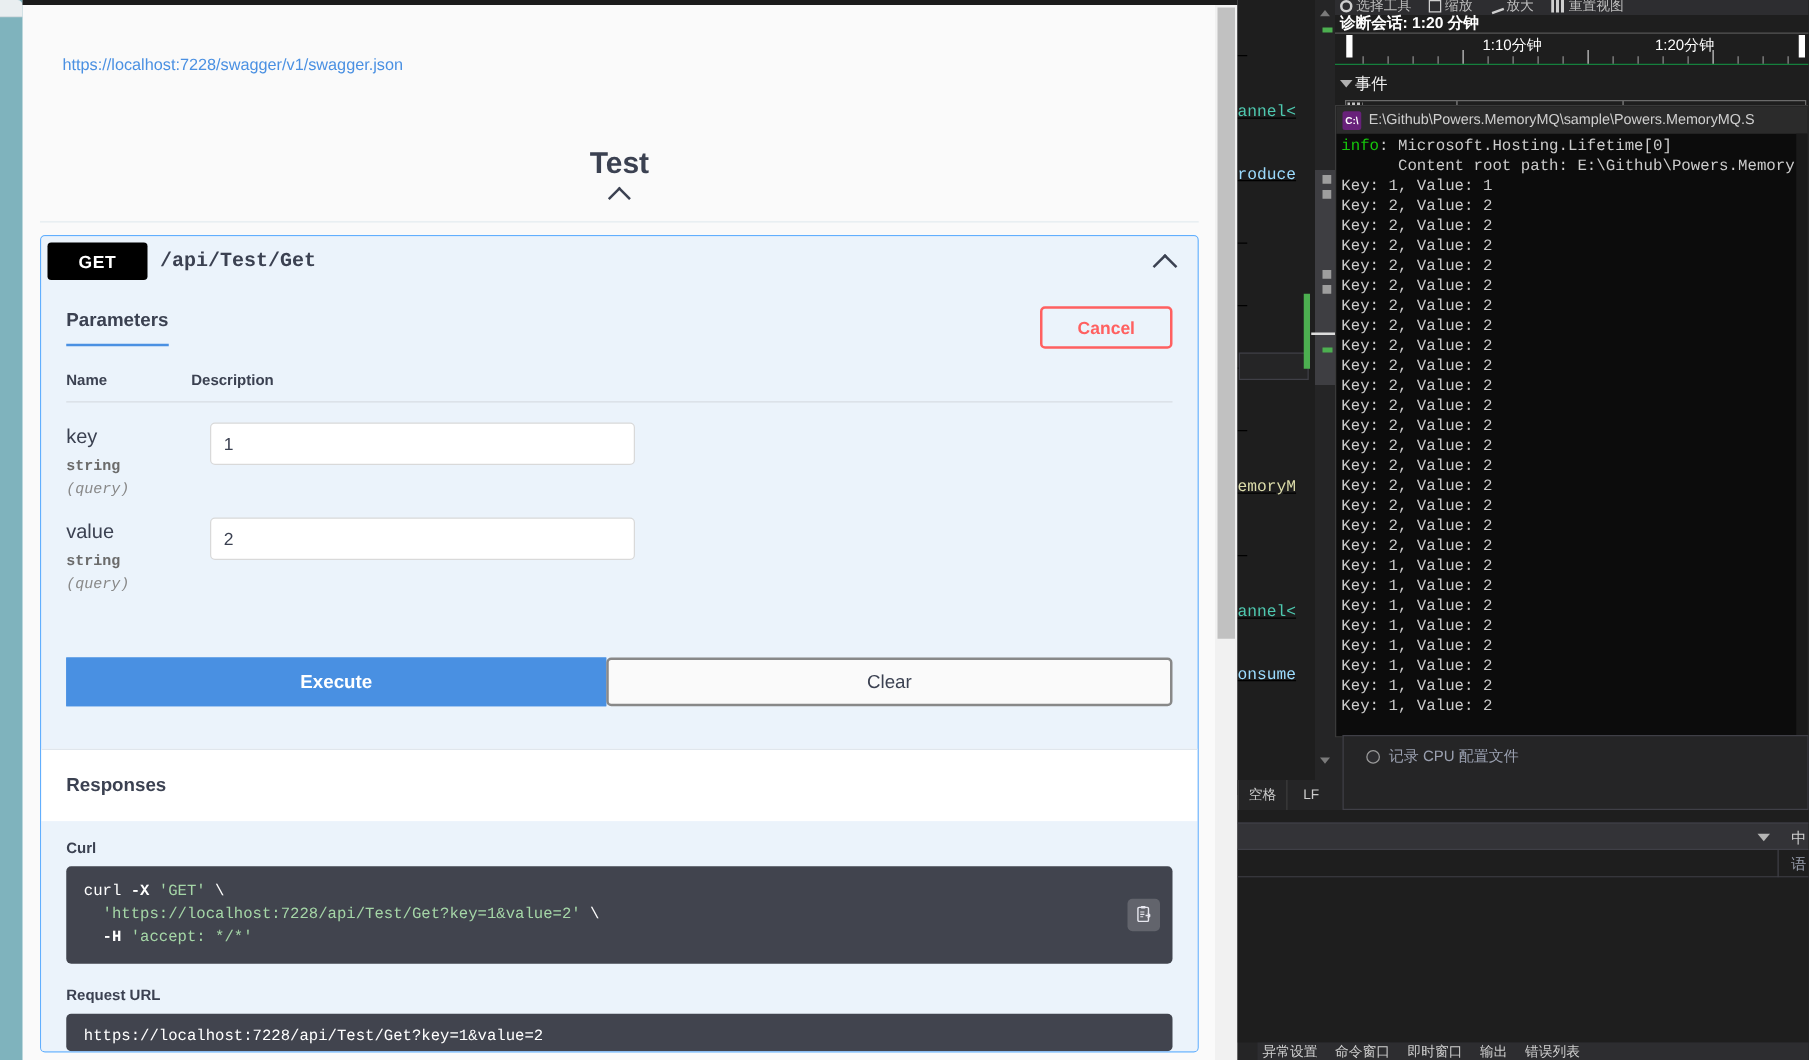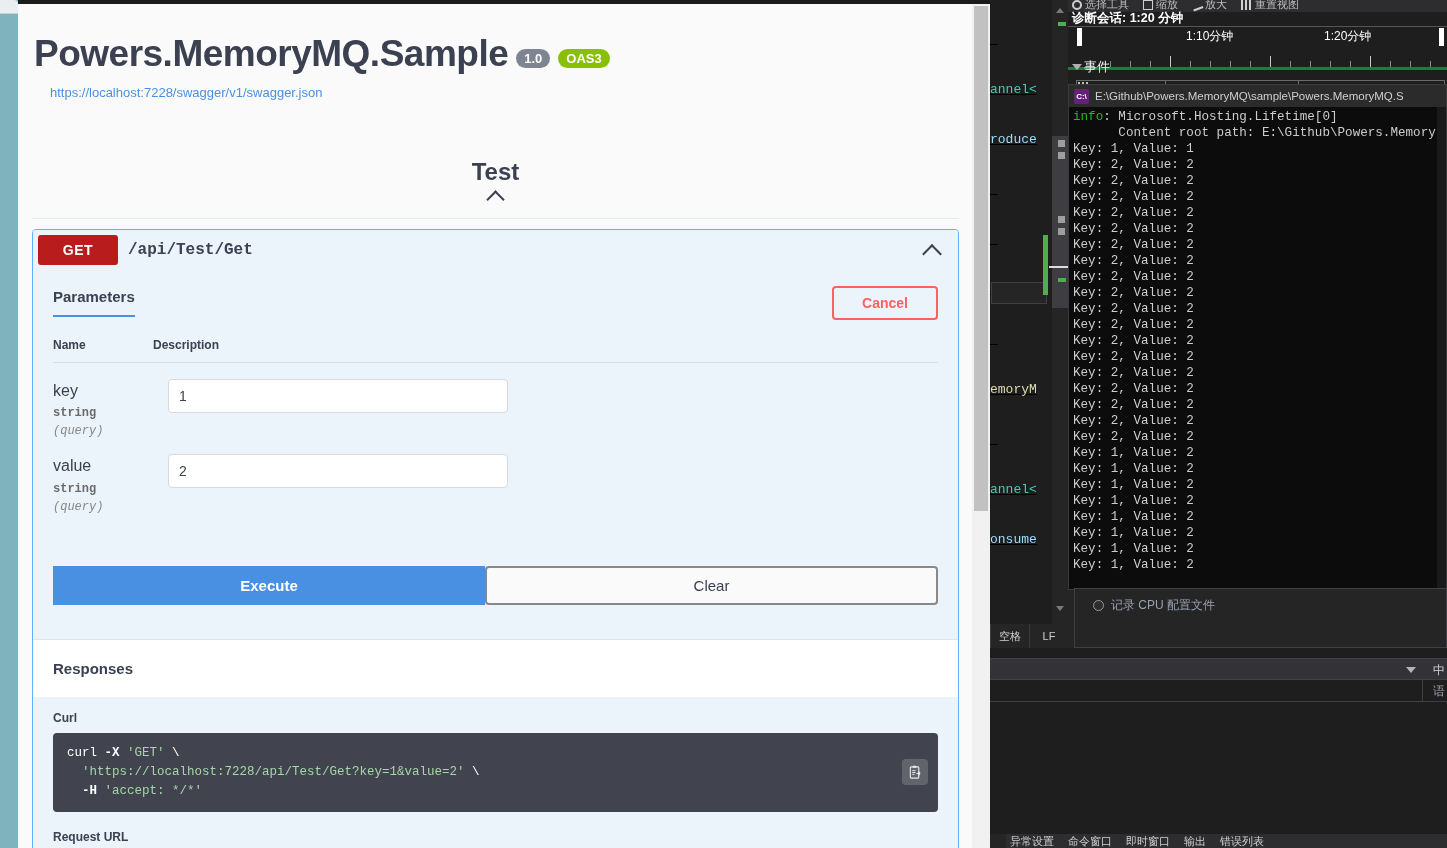--- a/index.html
+++ b/index.html
@@ -87,21 +87,21 @@
   
   .op {
     margin-top: 10px; border: 1px solid #61affe;
     background: #ebf3fb; border-radius: 4px; overflow: hidden;
   }
   .op-summary {
     display: flex; align-items: center; padding: 5px;
     background: #ebf3fb; cursor: pointer;
   }
   .op-method {
-    background: #b91c1c; color: #fff; font-size: 14px; font-weight: bold;
+    background: #000000; color: #fff; font-size: 14px; font-weight: bold;
     min-width: 80px; text-align: center; padding: 7px 0;
     border-radius: 3px; letter-spacing: 0.5px;
   }
   .op-path {
     font-family: "Liberation Mono", monospace; font-size: 16px;
     color: #3b4151; font-weight: bold; padding-left: 10px; flex: 1;
   }
   .op-chev {
     width: 22px; height: 22px; position: relative; margin-right: 10px;
   }
@@ -291,23 +291,23 @@
   }
   .tb-bars {
     width: 11px; height: 10px; display: inline-block;
     background: repeating-linear-gradient(90deg,#cfcfcf 0 2px,transparent 2px 4px);
   }
   .diag-session {
     position: absolute; left: 4px; top: 10px;
     font-size: 12.5px; font-weight: bold; color: #ffffff;
   }
   .diag-ruler {
-    position: absolute; left: 0; top: 26px; width: 379px; height: 44px;
+    position: absolute; left: 0; top: 26px; width: 379px; height: 26px;
     background: #1e1e1e; border-top: 1px solid #555;
-    border-bottom: 3px solid #15803d;
+    border-bottom: 1px solid #15803d;
   }
   .ruler-tick {
     position: absolute; bottom: 0; width: 1px; height: 6px; background: #8a8a8a;
   }
   .ruler-tick.major { height: 11px; background: #c8c8c8; }
   .ruler-white {
     position: absolute; top: 1px; width: 5px; height: 18px; background: #ffffff;
   }
   .ruler-lbl {
     position: absolute; top: 1px; font-size: 12px; color: #ffffff;
@@ -420,25 +420,20 @@
 <div id="root">
 
   <div id="browser">
     <div class="edge-strip"></div>
     <div class="edge-strip-top"></div>
     <div class="topline"></div>
 
     <div id="swagger">
 
       <div class="sw-title-wrap">
-        <div class="sw-title-row">
-          <h1 class="sw-title">Powers.MemoryMQ.Sample</h1>
-          <span class="badge-version">1.0</span>
-          <span class="badge-oas">OAS3</span>
-        </div>
         <a class="sw-url" href="#">https://localhost:7228/swagger/v1/swagger.json</a>
       </div>
 
       <div class="tag-block">
         <div class="tag-head">
           <span class="tag-name">Test</span>
           <span class="chev"></span>
         </div>
 
         <div class="op">

